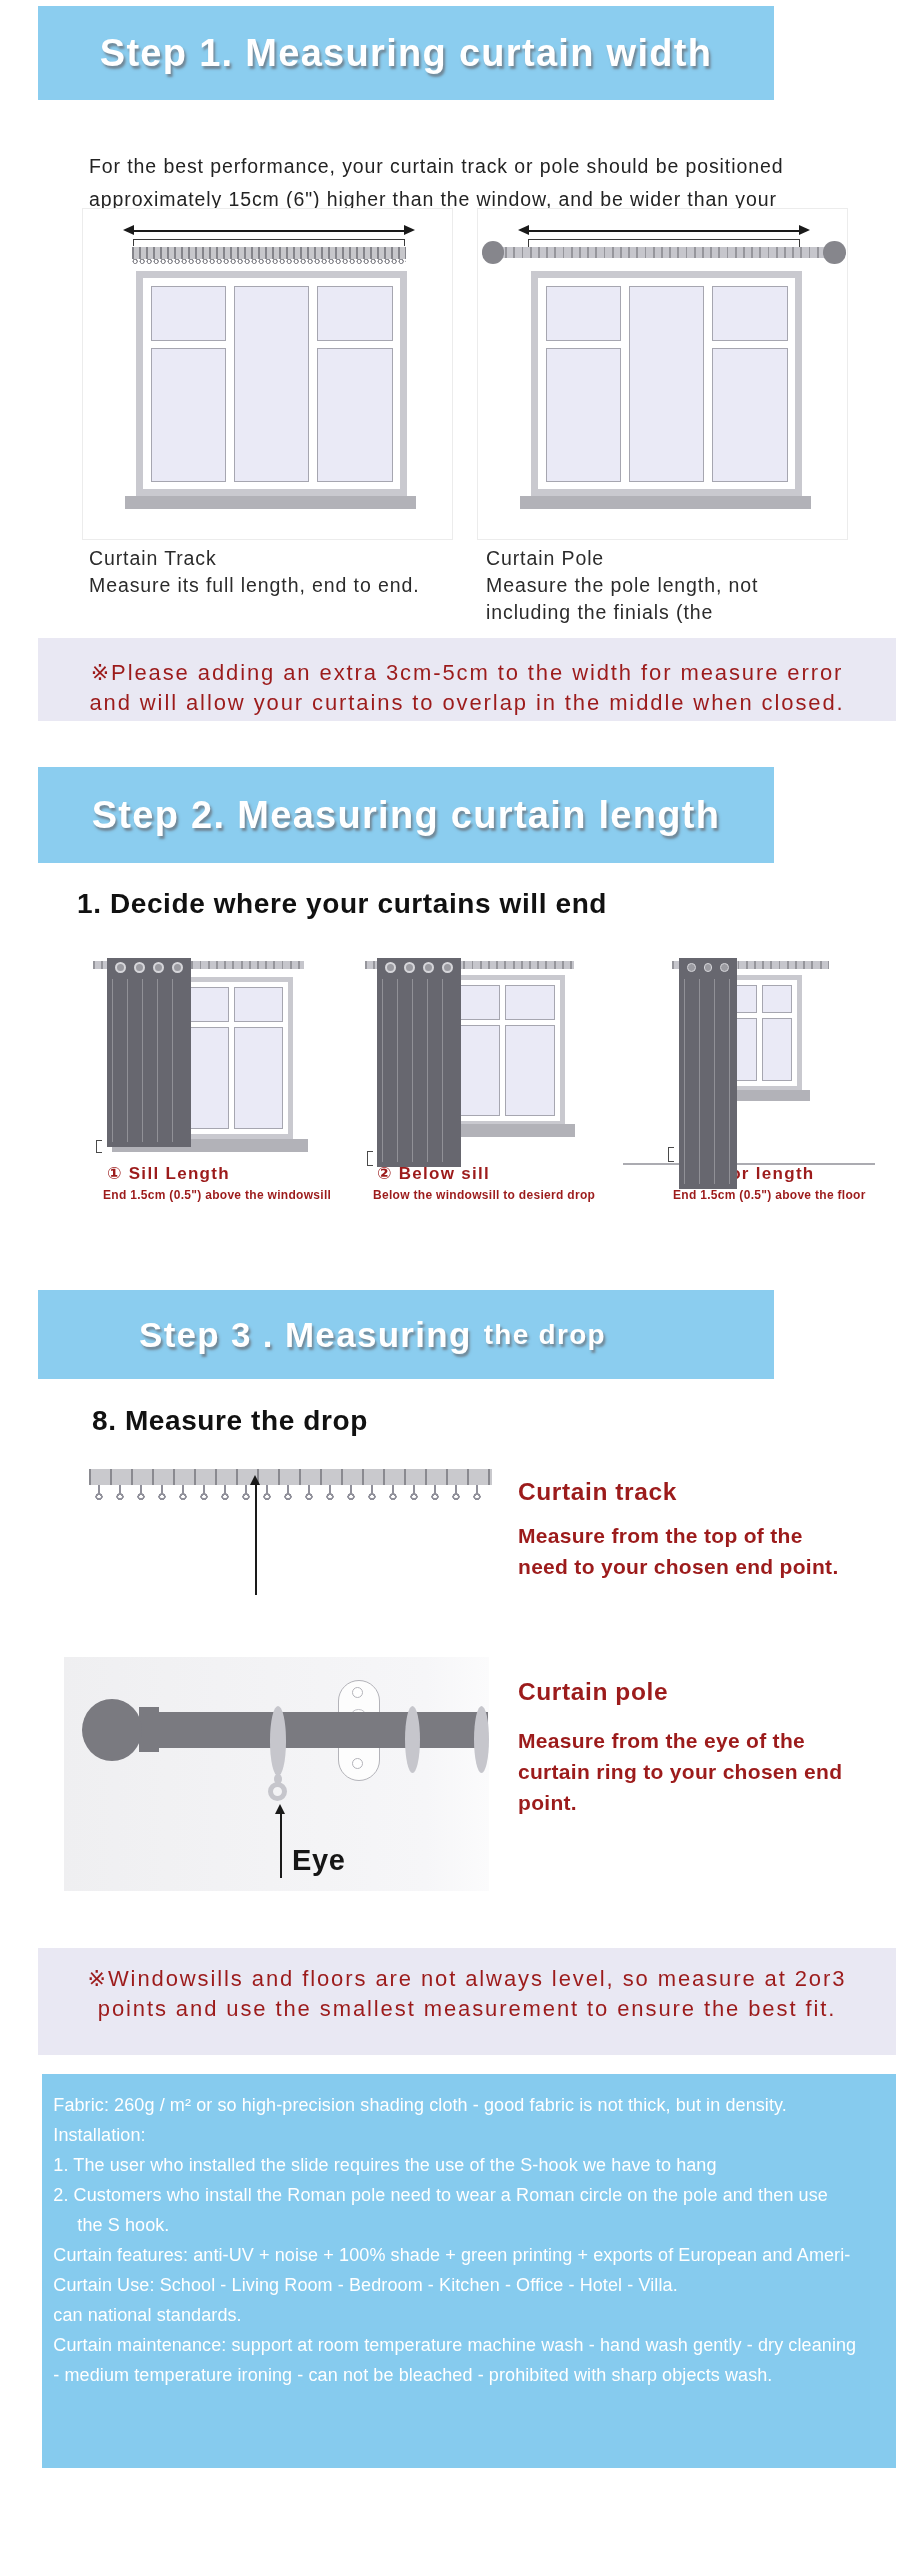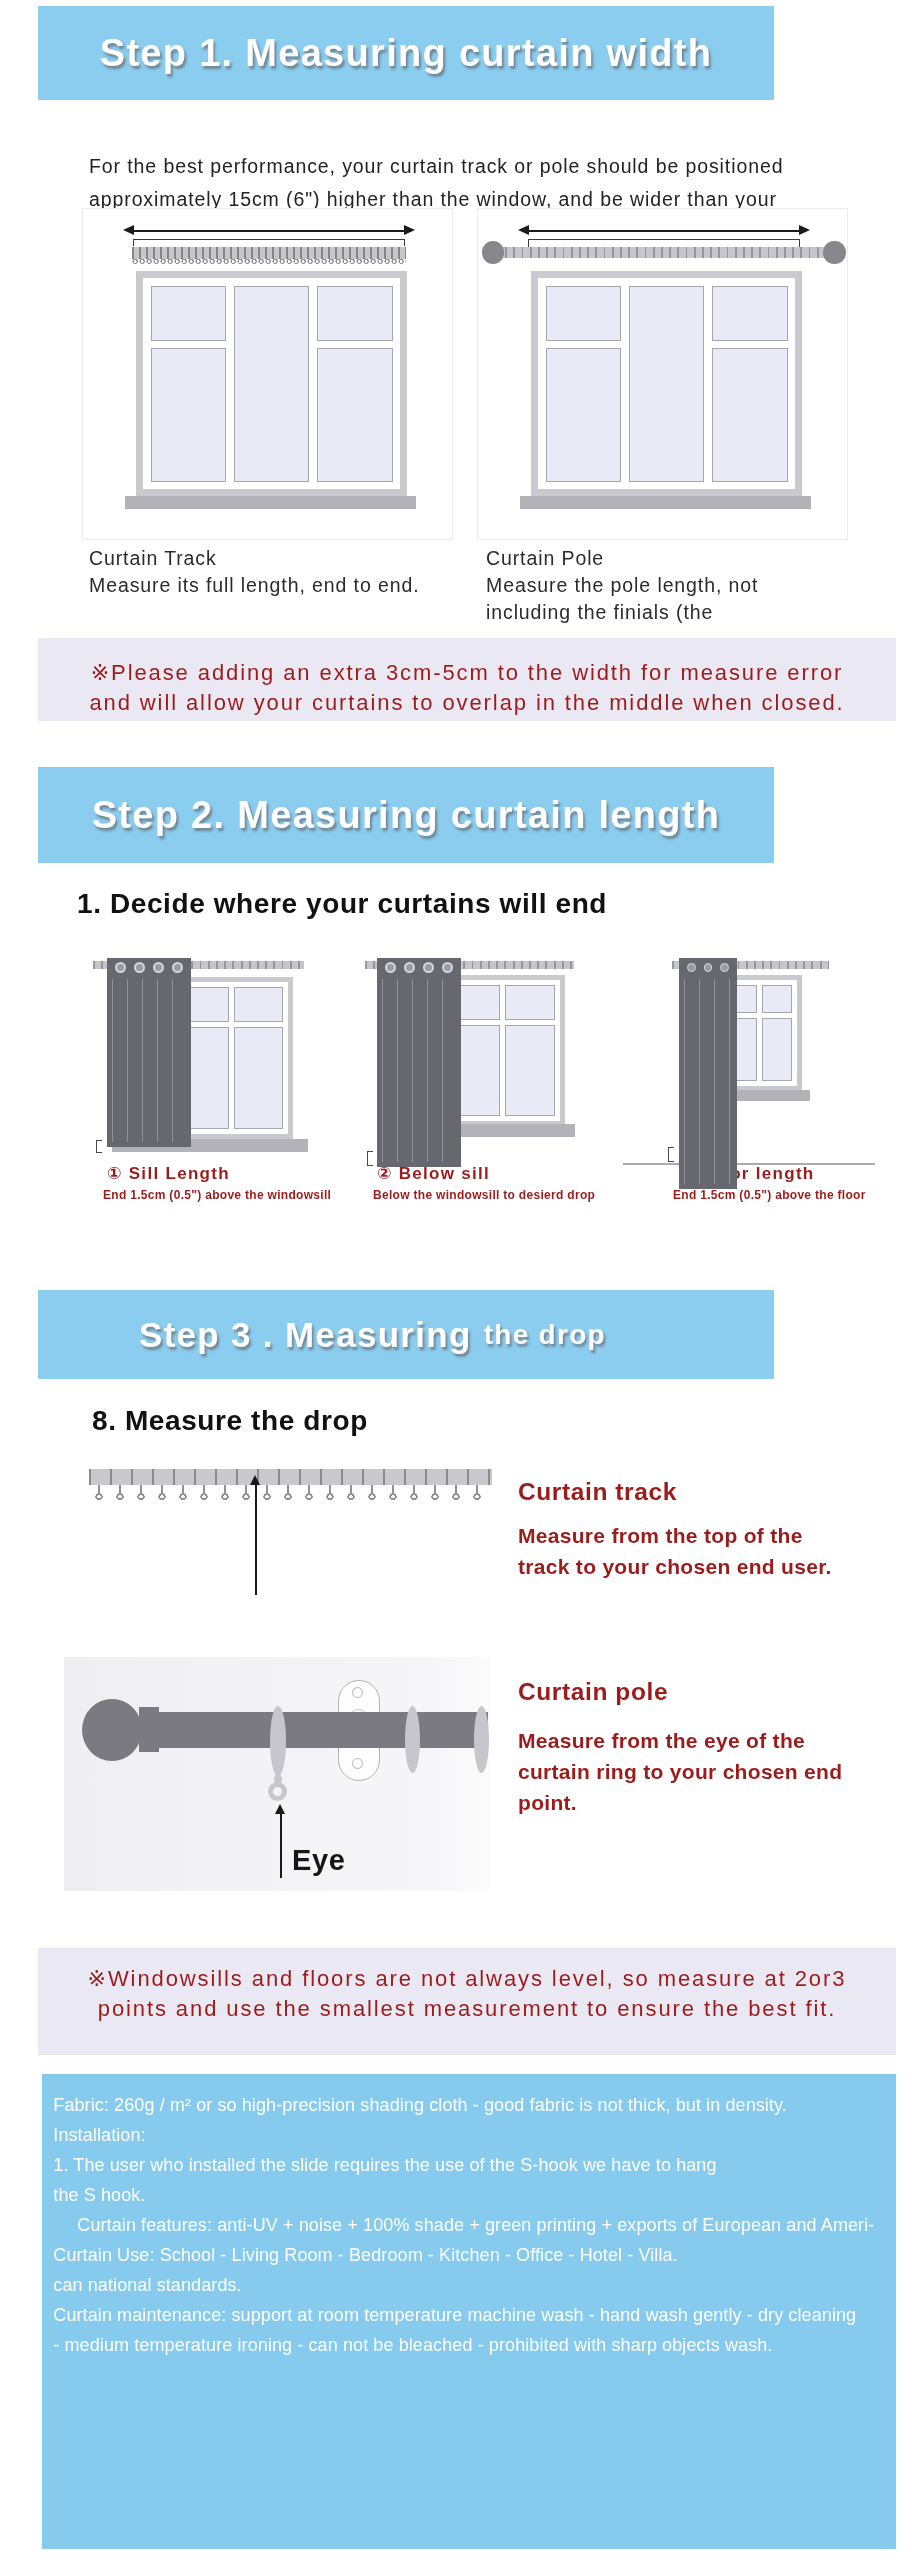--- a/index.html
+++ b/index.html
@@ -245,21 +245,21 @@
     <span style="font-size:28px;margin-left:12px">the drop</span>
   </div>
 
   <div class="bigHead" style="left:92px;top:1405px">8. Measure the drop</div>
 
   <div class="track3" style="left:89px;top:1469px;width:403px;height:16.4px"></div>
   <div class="hooks3" style="left:89px;top:1485px;width:403px;height:16.4px"></div>
   <div class="varrow" style="left:255px;top:1484px;height:111px"></div>
   <div class="redTitle" style="left:518px;top:1478px">Curtain track</div>
   <div class="redBody" style="left:518px;top:1524px">Measure from the top of the</div>
-  <div class="redBody" style="left:518px;top:1555px">track to your chosen end user.</div>
+  <div class="redBody" style="left:518px;top:1555px">need to your chosen end point.</div>
 
   <div class="photo" style="left:64px;top:1657px;width:425px;height:234px">
     <div class="plate" style="left:274px;top:22.6px;width:42px;height:101px">
       <div class="hole" style="left:13.2px;top:6.3px"></div>
       <div class="slot" style="left:11.3px;top:28px;width:16.4px;height:39px"></div>
       <div class="hole" style="left:13.2px;top:77px"></div>
     </div>
     <div class="poleBar" style="left:93px;top:55px;width:331px;height:36px"></div>
     <div class="poleBar" style="left:75px;top:50px;width:20px;height:45px"></div>
     <div class="poleBar" style="left:17.6px;top:42px;width:60px;height:62px;border-radius:50%"></div>
@@ -274,25 +274,26 @@
   <div class="redTitle" style="left:518px;top:1678px">Curtain pole</div>
   <div class="redBody" style="left:518px;top:1729px">Measure from the eye of the</div>
   <div class="redBody" style="left:518px;top:1760px">curtain ring to your chosen end</div>
   <div class="redBody" style="left:518px;top:1791px">point.</div>
 
   <div class="noteBox" style="top:1948px;height:107px;padding-top:16px">
     <div>※Windowsills and floors are not always level, so measure at 2or3</div>
     <div>points and use the smallest measurement to ensure the best fit.</div>
   </div>
 
-  <div class="blueBox" style="top:2074px;height:475px">
+  <div class="blueBox" style="top:2074px;height:394px">
     <div class="abs" style="left:11.3px;top:16.4px">
       <div class="details-line">Fabric: 260g / m² or so high-precision shading cloth - good fabric is not thick, but in density.</div>
       <div class="details-line">Installation:</div>
       <div class="details-line">1. The user who installed the slide requires the use of the S-hook we have to hang</div>
+      <div class="details-line">2. Customers who install the Roman pole need to wear a Roman circle on the pole and then use</div>
       <div class="details-line">the S hook.</div>
       <div class="details-line">Curtain features: anti-UV + noise + 100% shade + green printing + exports of European and Ameri-</div>
       <div class="details-line">Curtain Use: School - Living Room - Bedroom - Kitchen - Office - Hotel - Villa.</div>
       <div class="details-line">can national standards.</div>
       <div class="details-line">Curtain maintenance: support at room temperature machine wash - hand wash gently - dry cleaning</div>
       <div class="details-line">- medium temperature ironing - can not be bleached - prohibited with sharp objects wash.</div>
     </div>
   </div>
 
 </div>

